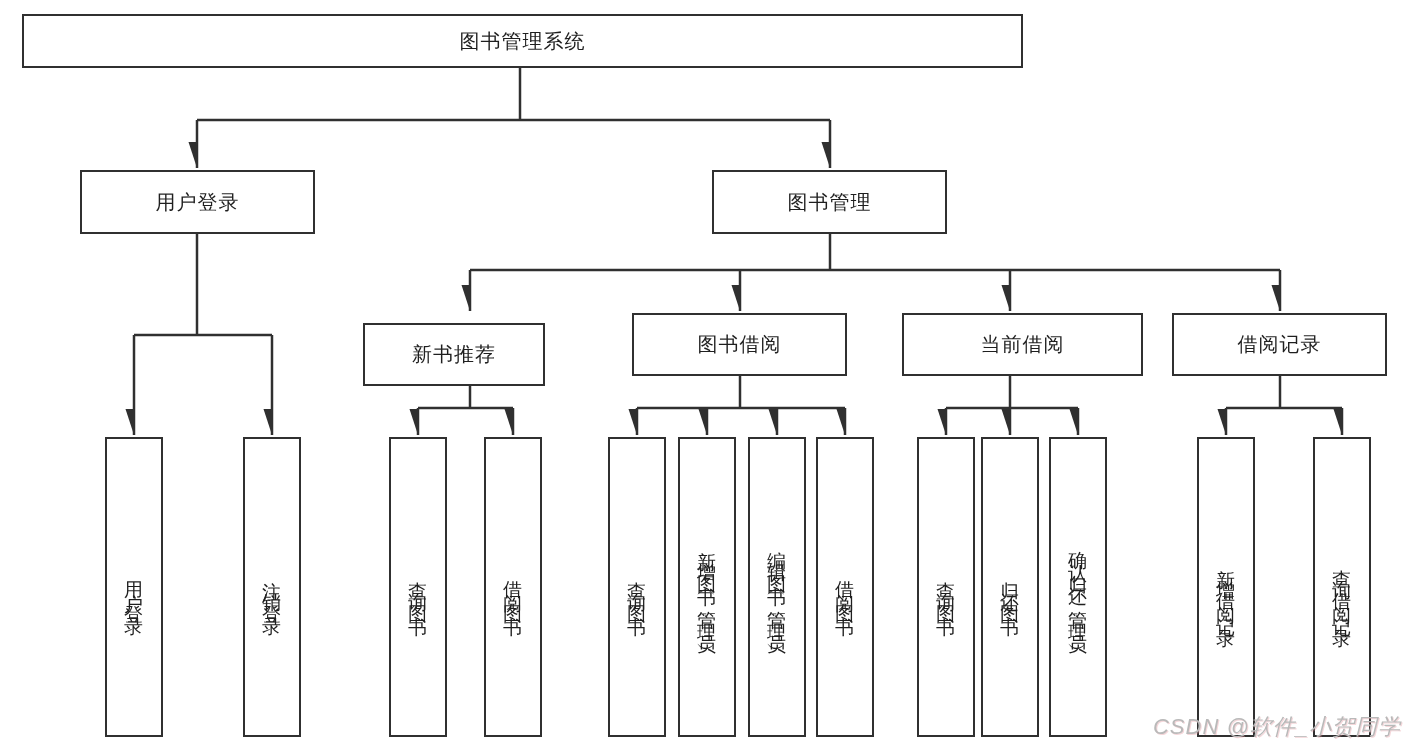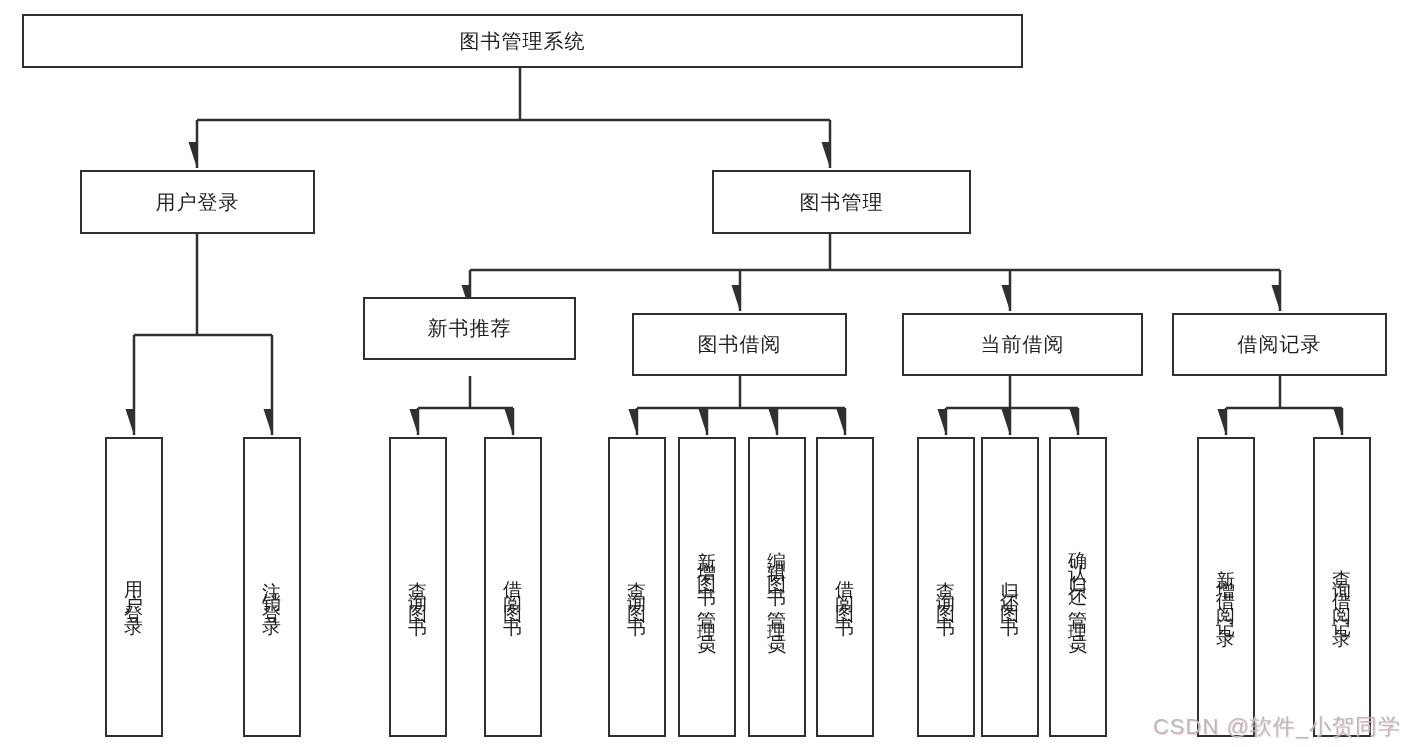--- a/index.html
+++ b/index.html
@@ -21,20 +21,21 @@
   .node.v{
     writing-mode:vertical-rl; text-orientation:mixed;
     font-size:19px; letter-spacing:12px; line-height:1;
     padding-top:6px;
   }
   .watermark{
     position:absolute; right:4px; bottom:5px;
     font-size:22px; color:var(--wm); letter-spacing:1px;
     text-shadow:1px 1px 0 rgba(226,140,150,0.35);
     white-space:nowrap;
+    font-style:italic;
   }
 </style>
 </head>
 <body>
 
 <div class="canvas">
 
   <svg class="connectors" viewBox="0 0 1405 747" xmlns="http://www.w3.org/2000/svg">
     <defs>
       <marker id="arrow" markerUnits="userSpaceOnUse" markerWidth="30" markerHeight="20" refX="26" refY="0" orient="auto">
@@ -93,23 +94,23 @@
       <line x1="1280" y1="376" x2="1280" y2="408"></line>
       <line x1="1226" y1="408" x2="1342" y2="408"></line>
       <line x1="1226" y1="408" x2="1226" y2="435" marker-end="url(#arrow)"></line>
       <line x1="1342" y1="408" x2="1342" y2="435" marker-end="url(#arrow)"></line>
     </g>
   </svg>
 
   <div class="node" style="left:22px; top:14px; width:1001px; height:54px;">图书管理系统</div>
 
   <div class="node" style="left:80px; top:170px; width:235px; height:64px;">用户登录</div>
-  <div class="node" style="left:712px; top:170px; width:259px; height:64px;">图书管理</div>
+  <div class="node" style="left:712px; top:170px; width:235px; height:64px;">图书管理</div>
 
-  <div class="node" style="left:363px; top:297px; width:213px; height:63px;">新书推荐</div>
+  <div class="node" style="left:363px; top:323px; width:182px; height:63px;">新书推荐</div>
   <div class="node" style="left:632px; top:313px; width:215px; height:63px;">图书借阅</div>
   <div class="node" style="left:902px; top:313px; width:241px; height:63px;">当前借阅</div>
   <div class="node" style="left:1172px; top:313px; width:215px; height:63px;">借阅记录</div>
 
   <div class="node v" style="left:105px; top:437px; width:58px; height:300px;">用户登录</div>
   <div class="node v" style="left:243px; top:437px; width:58px; height:300px;">注销登录</div>
 
   <div class="node v" style="left:389px; top:437px; width:58px; height:300px;">查询图书</div>
   <div class="node v" style="left:484px; top:437px; width:58px; height:300px;">借阅图书</div>
 

